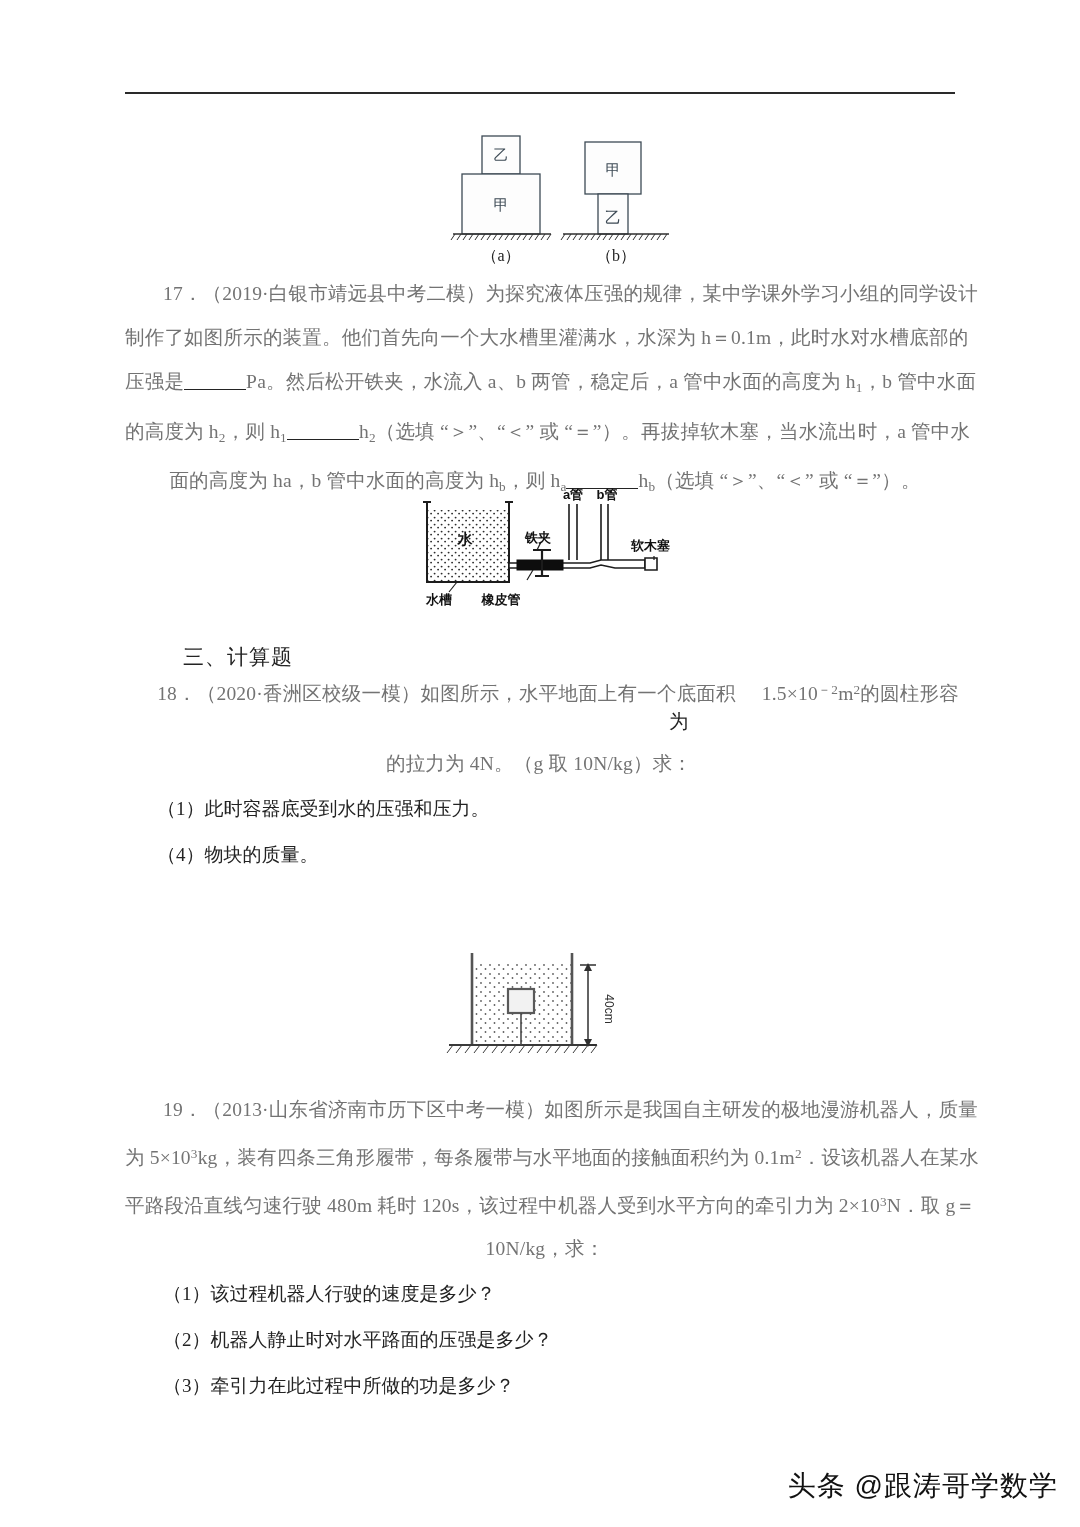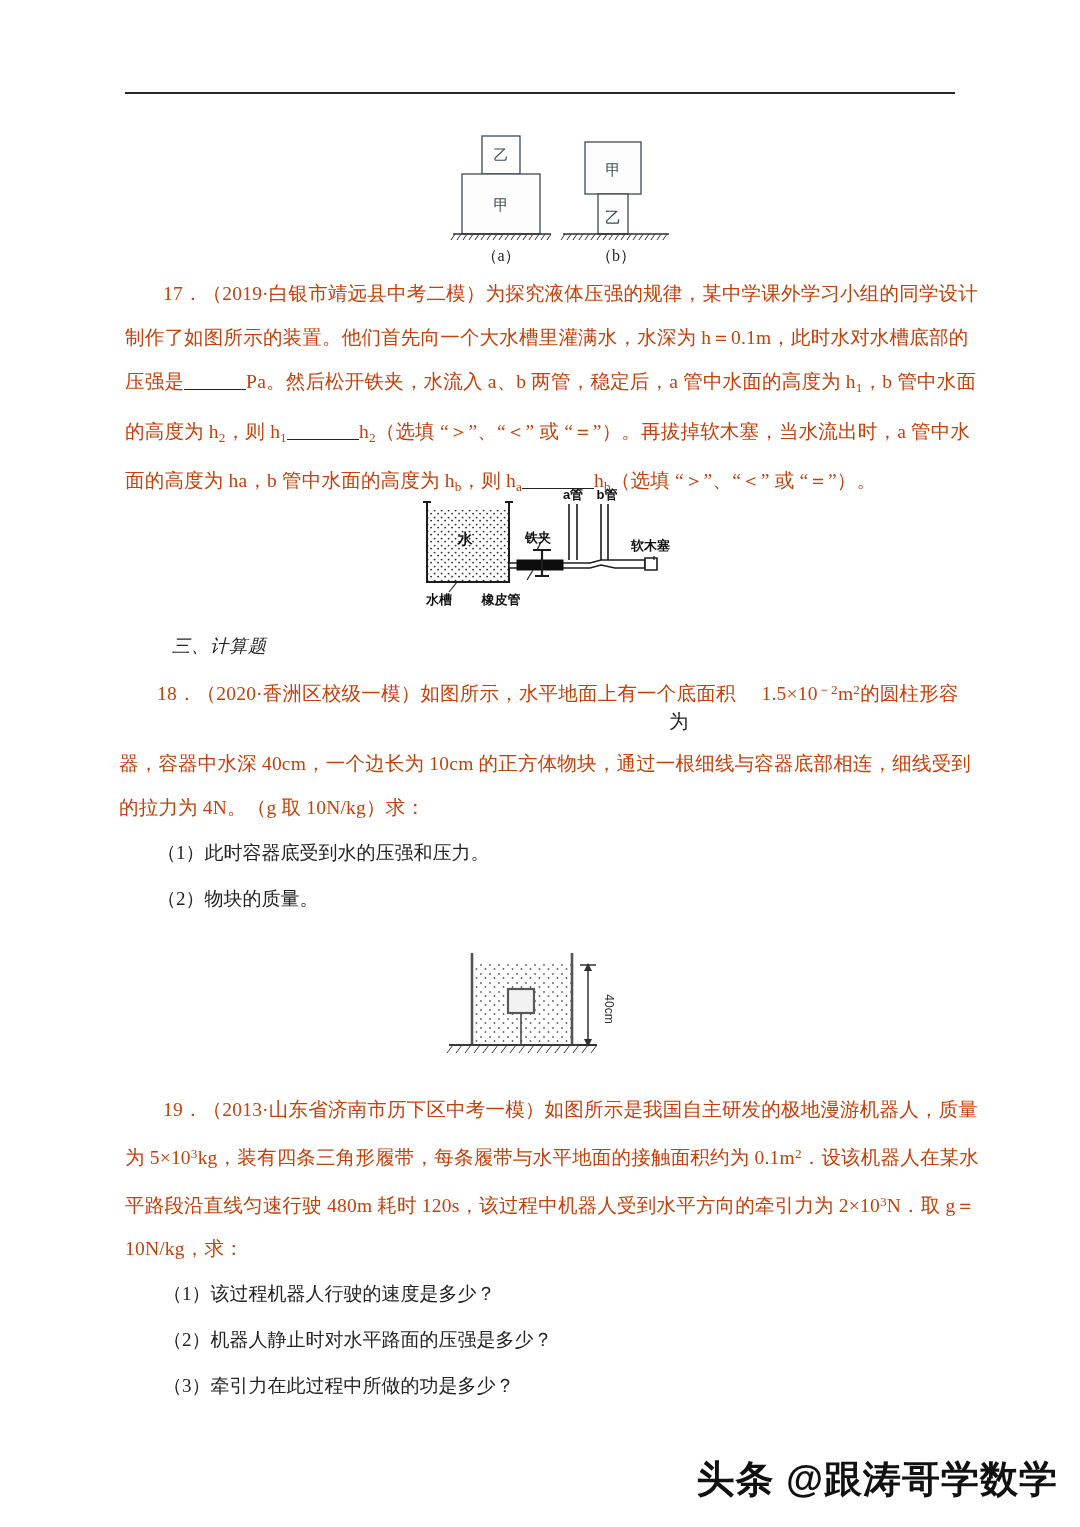--- a/index.html
+++ b/index.html
@@ -28,41 +28,41 @@
     top: 92px;
     width: 830px;
     height: 0;
     border-top: 2px solid #2a2a2a;
   }
   p.line {
     margin: 0 0 0 0;
     font-size: 19.5px;
     line-height: 44px;
     letter-spacing: 0.2px;
-    color: #c2410c;
+    color: #737373;
     white-space: nowrap;
+    text-align: center;
   }
   p.indent { text-indent: 38px; }
   sub { font-size: 0.68em; vertical-align: -0.28em; }
   sup { font-size: 0.68em; vertical-align: 0.42em; }
   .blank {
     display: inline-block;
     border-bottom: 1.6px solid #232323;
     height: 0.95em;
     vertical-align: -0.1em;
   }
   .b-sm { width: 62px; }
   .b-md { width: 72px; }
   .sect-title {
-    font-size: 18px;
+    font-size: 21px;
     line-height: 44px;
     letter-spacing: 1px;
-    margin: 0;
-    color: #232323;
-    font-style: italic;
+    margin: 11px;
+    color: #232323;
   }
   .sub-q {
     font-size: 19px;
     line-height: 46px;
     margin: 0;
     text-indent: 38px;
     color: #232323;
     white-space: nowrap;
   }
   .dropword {
@@ -78,22 +78,22 @@
     text-align: center;
     color: #232323;
     font-family: "Liberation Serif", serif;
   }
   
   .watermark {
     position: absolute;
     right: 22px;
     bottom: 22px;
     font-family: "Liberation Sans", sans-serif;
-    font-size: 38px;
-    font-weight: bold;
+    font-size: 28px;
+    font-weight: normal;
     color: #111;
     letter-spacing: 1px;
     text-shadow: 1.5px 1.5px 0 #ffffff, -1px -1px 0 #ffffff;
     white-space: nowrap;
   }
 </style>
 </head>
 <body>
 
 <div class="page">
@@ -218,24 +218,23 @@
 
   <div style="position:absolute; left:172px; top:624px;">
     <p class="sect-title">三、计算题</p>
   </div>
 
   <div style="position:absolute; left:119px; top:668px; width:840px;">
     <p class="line indent"><span>18．（2020·香洲区校级一模）如图所示，水平地面上有一个底面积</span><span style="display:inline-block;width:26px;"></span><span>1.5×10</span><sup>－2</sup><span>m</span><sup>2</sup><span>的圆柱形容</span></p>
     <div style="position:relative;height:26px;">
       <span class="dropword" style="left:550px; top:-8px;">为</span>
     </div>
-    <p class="line">器，容器中水深 40cm，一个边长为 10cm 的正方体物块，通过一根细线与容器底部相连，细线受到</p>
     <p class="line">的拉力为 4N。（g 取 10N/kg）求：</p>
     <p class="sub-q">（1）此时容器底受到水的压强和压力。</p>
-    <p class="sub-q">（2）物块的质量。</p>
+    <p class="sub-q">（4）物块的质量。</p>
   </div>
 
   <div class="fig" style="left:425px; top:945px; width:230px; height:125px;">
     <svg width="230" height="125" viewBox="0 0 230 125">
       <defs>
         <pattern id="waterdots2" x="0" y="0" width="9" height="9" patternUnits="userSpaceOnUse">
           <circle cx="2" cy="2" r="0.9" fill="#5e5e5e"></circle>
           <circle cx="6.5" cy="6" r="0.9" fill="#5e5e5e"></circle>
         </pattern>
       </defs>

